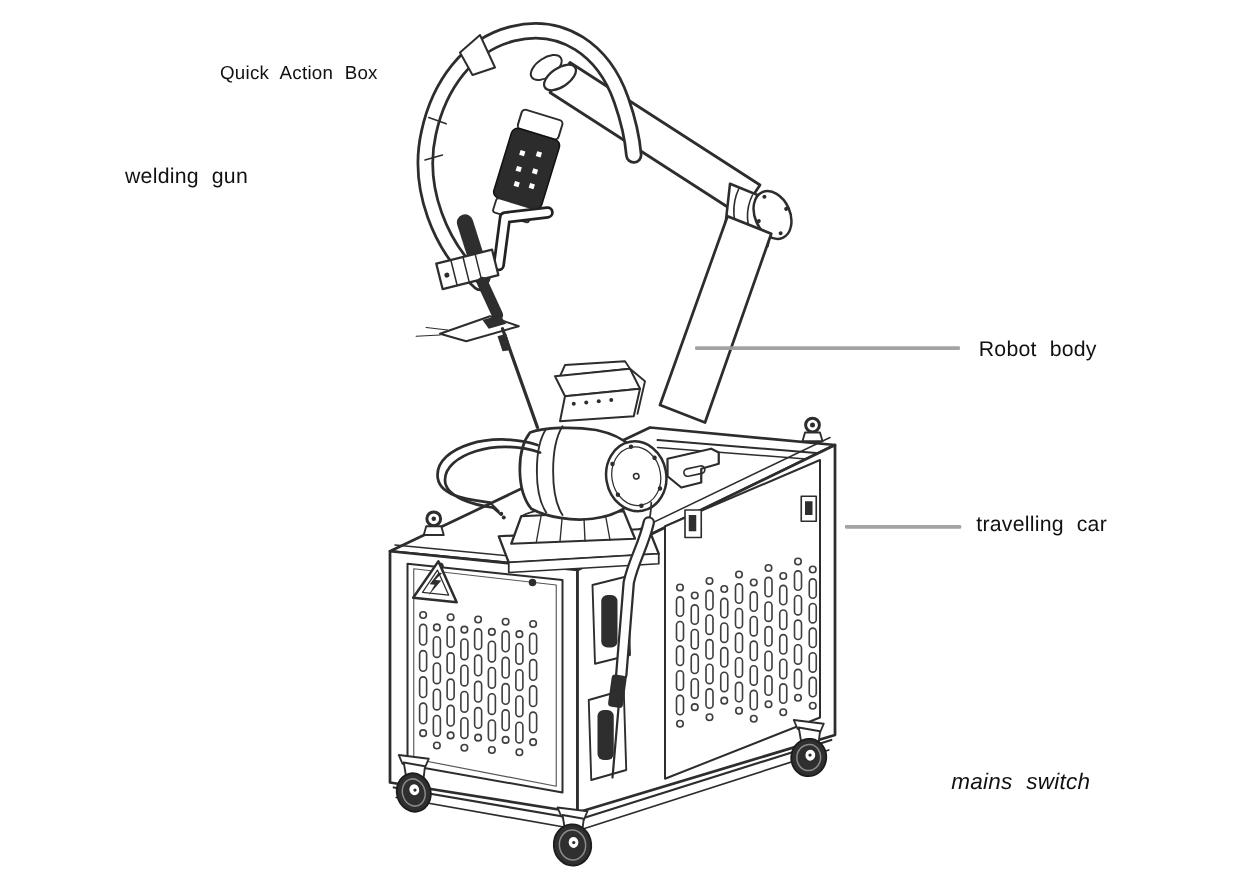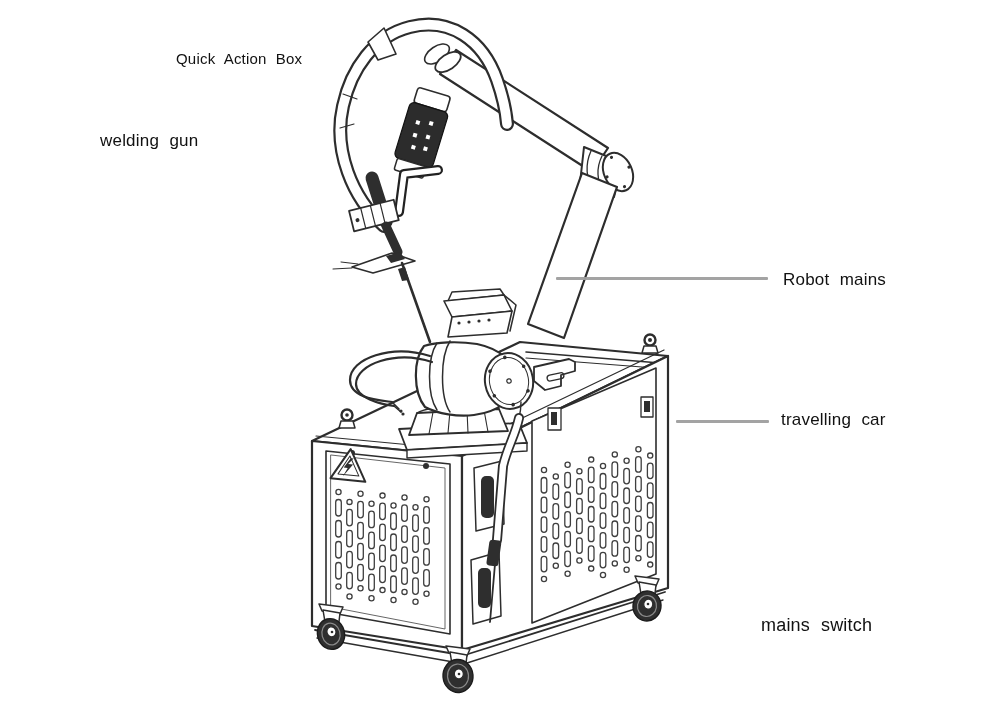--- a/index.html
+++ b/index.html
@@ -12,21 +12,21 @@
   }
   .stage svg{position:absolute;left:0;top:0;}
   .diagram-label{
     position:absolute; color:var(--text); white-space:nowrap;
     word-spacing:0.32em; letter-spacing:0.2px; line-height:1.1;
   }
   #lbl-qab   {left:176px; top:51px;  font-size:15px;}
   #lbl-gun   {left:88px; top:132px; font-size:17px;margin-left:12px;}
   #lbl-robot {left:783px; top:271px; font-size:17px;}
   #lbl-car   {left:781px; top:411px; font-size:17px;text-align:center;}
-  #lbl-mains {left:761px; top:616px; font-size:18px;}
+  #lbl-mains {left:761px; top:616px; font-size:18px;font-style:italic;}
   .leader{position:absolute; background:var(--leader); opacity:.95; border-radius:1px;}
   #leader-robot{left:556px; top:277px; width:212px; height:3px;}
   #leader-car  {left:676px; top:420px; width:93px;  height:3px;}
 </style>
 </head>
 <body>
 
 <div class="stage">
 
   <svg width="1000" height="712" viewBox="0 0 1000 712" fill="none" stroke-linejoin="round" stroke-linecap="round">
@@ -376,16 +376,16 @@
         <line x1="495" y1="564" x2="490" y2="622" stroke-width="1.8"></line>
       </g>
     </g>
   </svg>
 
   <div id="leader-robot" class="leader"></div>
   <div id="leader-car" class="leader"></div>
 
   <div id="lbl-qab" class="diagram-label">Quick Action Box</div>
   <div id="lbl-gun" class="diagram-label">welding gun</div>
-  <div id="lbl-robot" class="diagram-label">Robot mains</div>
+  <div id="lbl-robot" class="diagram-label">Robot body</div>
   <div id="lbl-car" class="diagram-label">travelling car</div>
   <div id="lbl-mains" class="diagram-label">mains switch</div>
 </div>
 
 </body></html>

